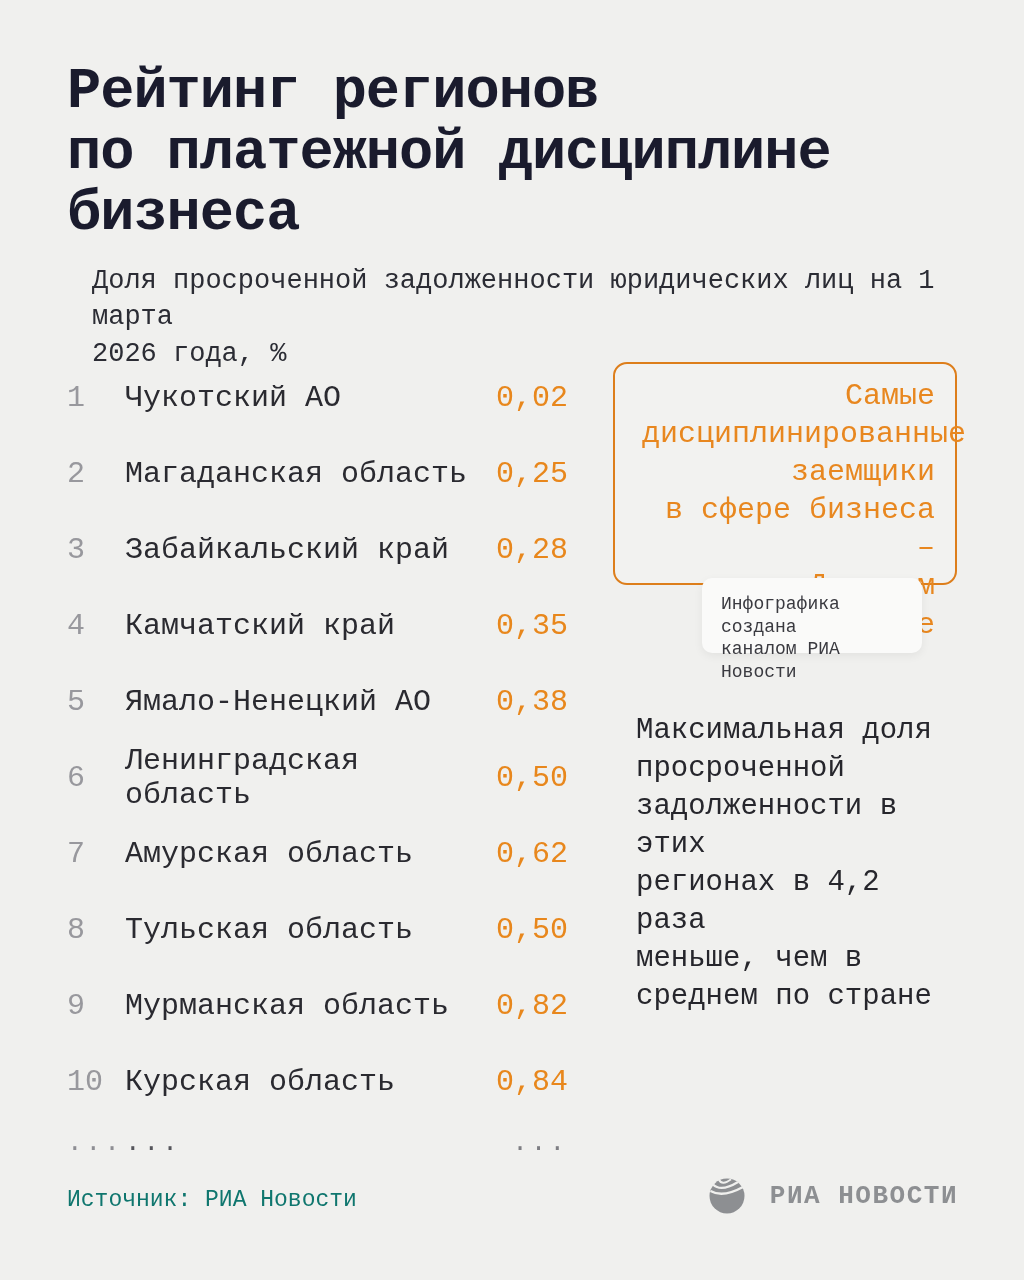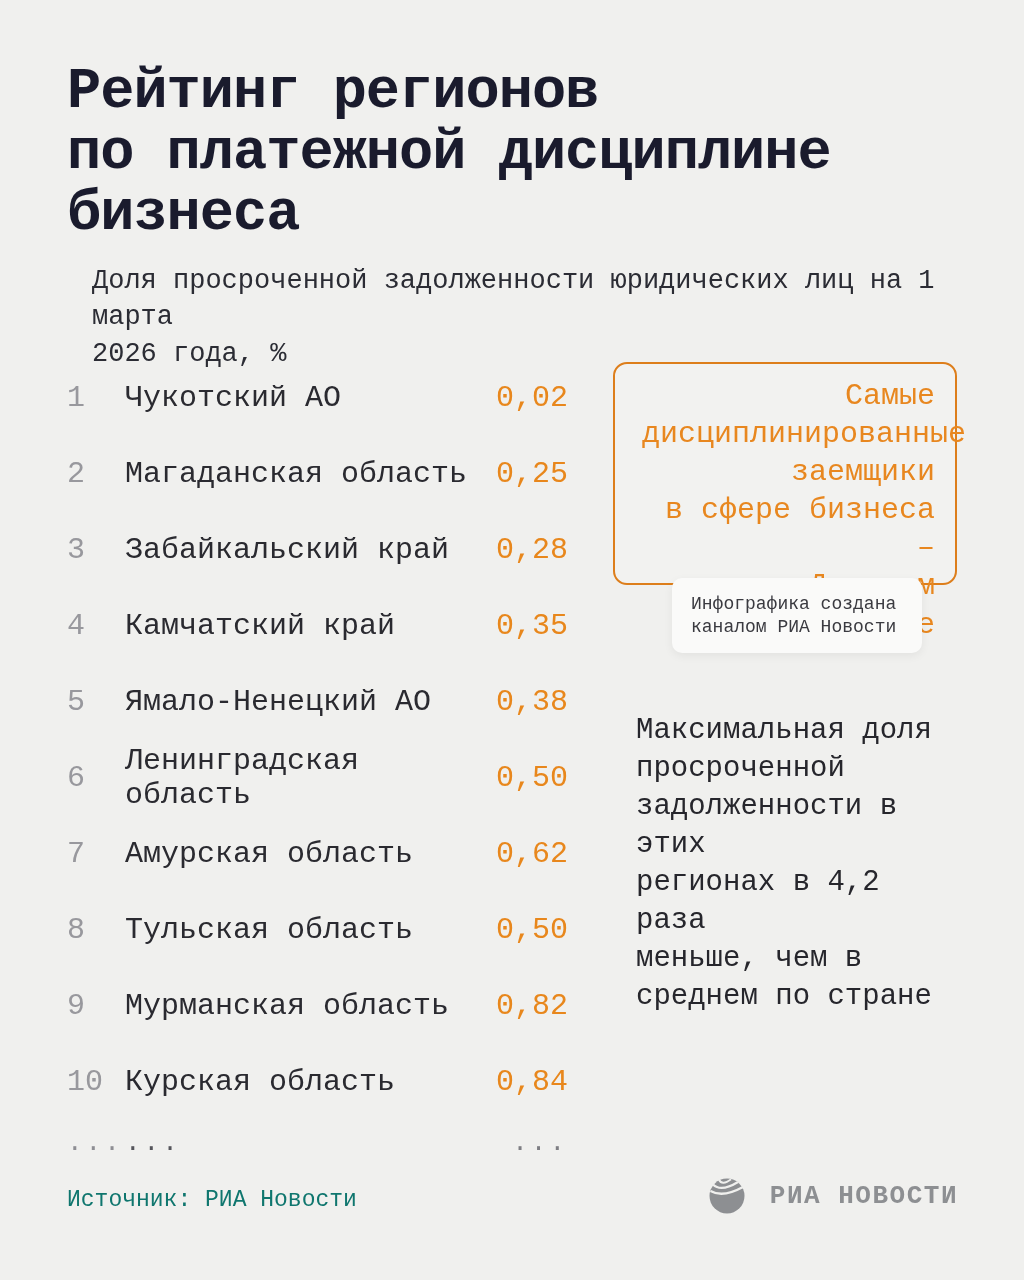--- a/index.html
+++ b/index.html
@@ -27,21 +27,21 @@
   .ellipsis-row .rank   { font-size:26px; letter-spacing:3px; color:#8E8E93; }
   .ellipsis-row .region { font-size:26px; letter-spacing:3px; color:#55555B; flex:1; }
   .ellipsis-row .value  { font-size:26px; letter-spacing:3px; color:#7E7E83; }
   .callout {
     position:absolute; left:613px; top:362px; width:344px; height:223px;
     box-sizing:border-box; border:2px solid #DD7E1B; border-radius:14px;
     background:#F2F2F0; padding:13px 20px 13px 27px;
     font-size:30px; line-height:1.27; color:#E8871F; white-space:pre-line;text-align:right;
   }
   .tooltip {
-    position:absolute; left:672px; top:578px; width:250px; height:75px;
+    position:absolute; left:702px; top:578px; width:220px; height:75px;
     box-sizing:border-box; background:#FAFAF9; border-radius:10px;
     box-shadow:0 3px 10px rgba(0,0,0,0.06);
     padding:15px 14px 14px 19px;
     font-size:18px; line-height:1.25; color:#3A3A40; white-space:pre-line;
     z-index:2;
   }
   .note {
     position:absolute; left:636px; top:712px; width:330px;
     font-size:29px; line-height:38px; color:#26262C; white-space:pre-line;
   }

